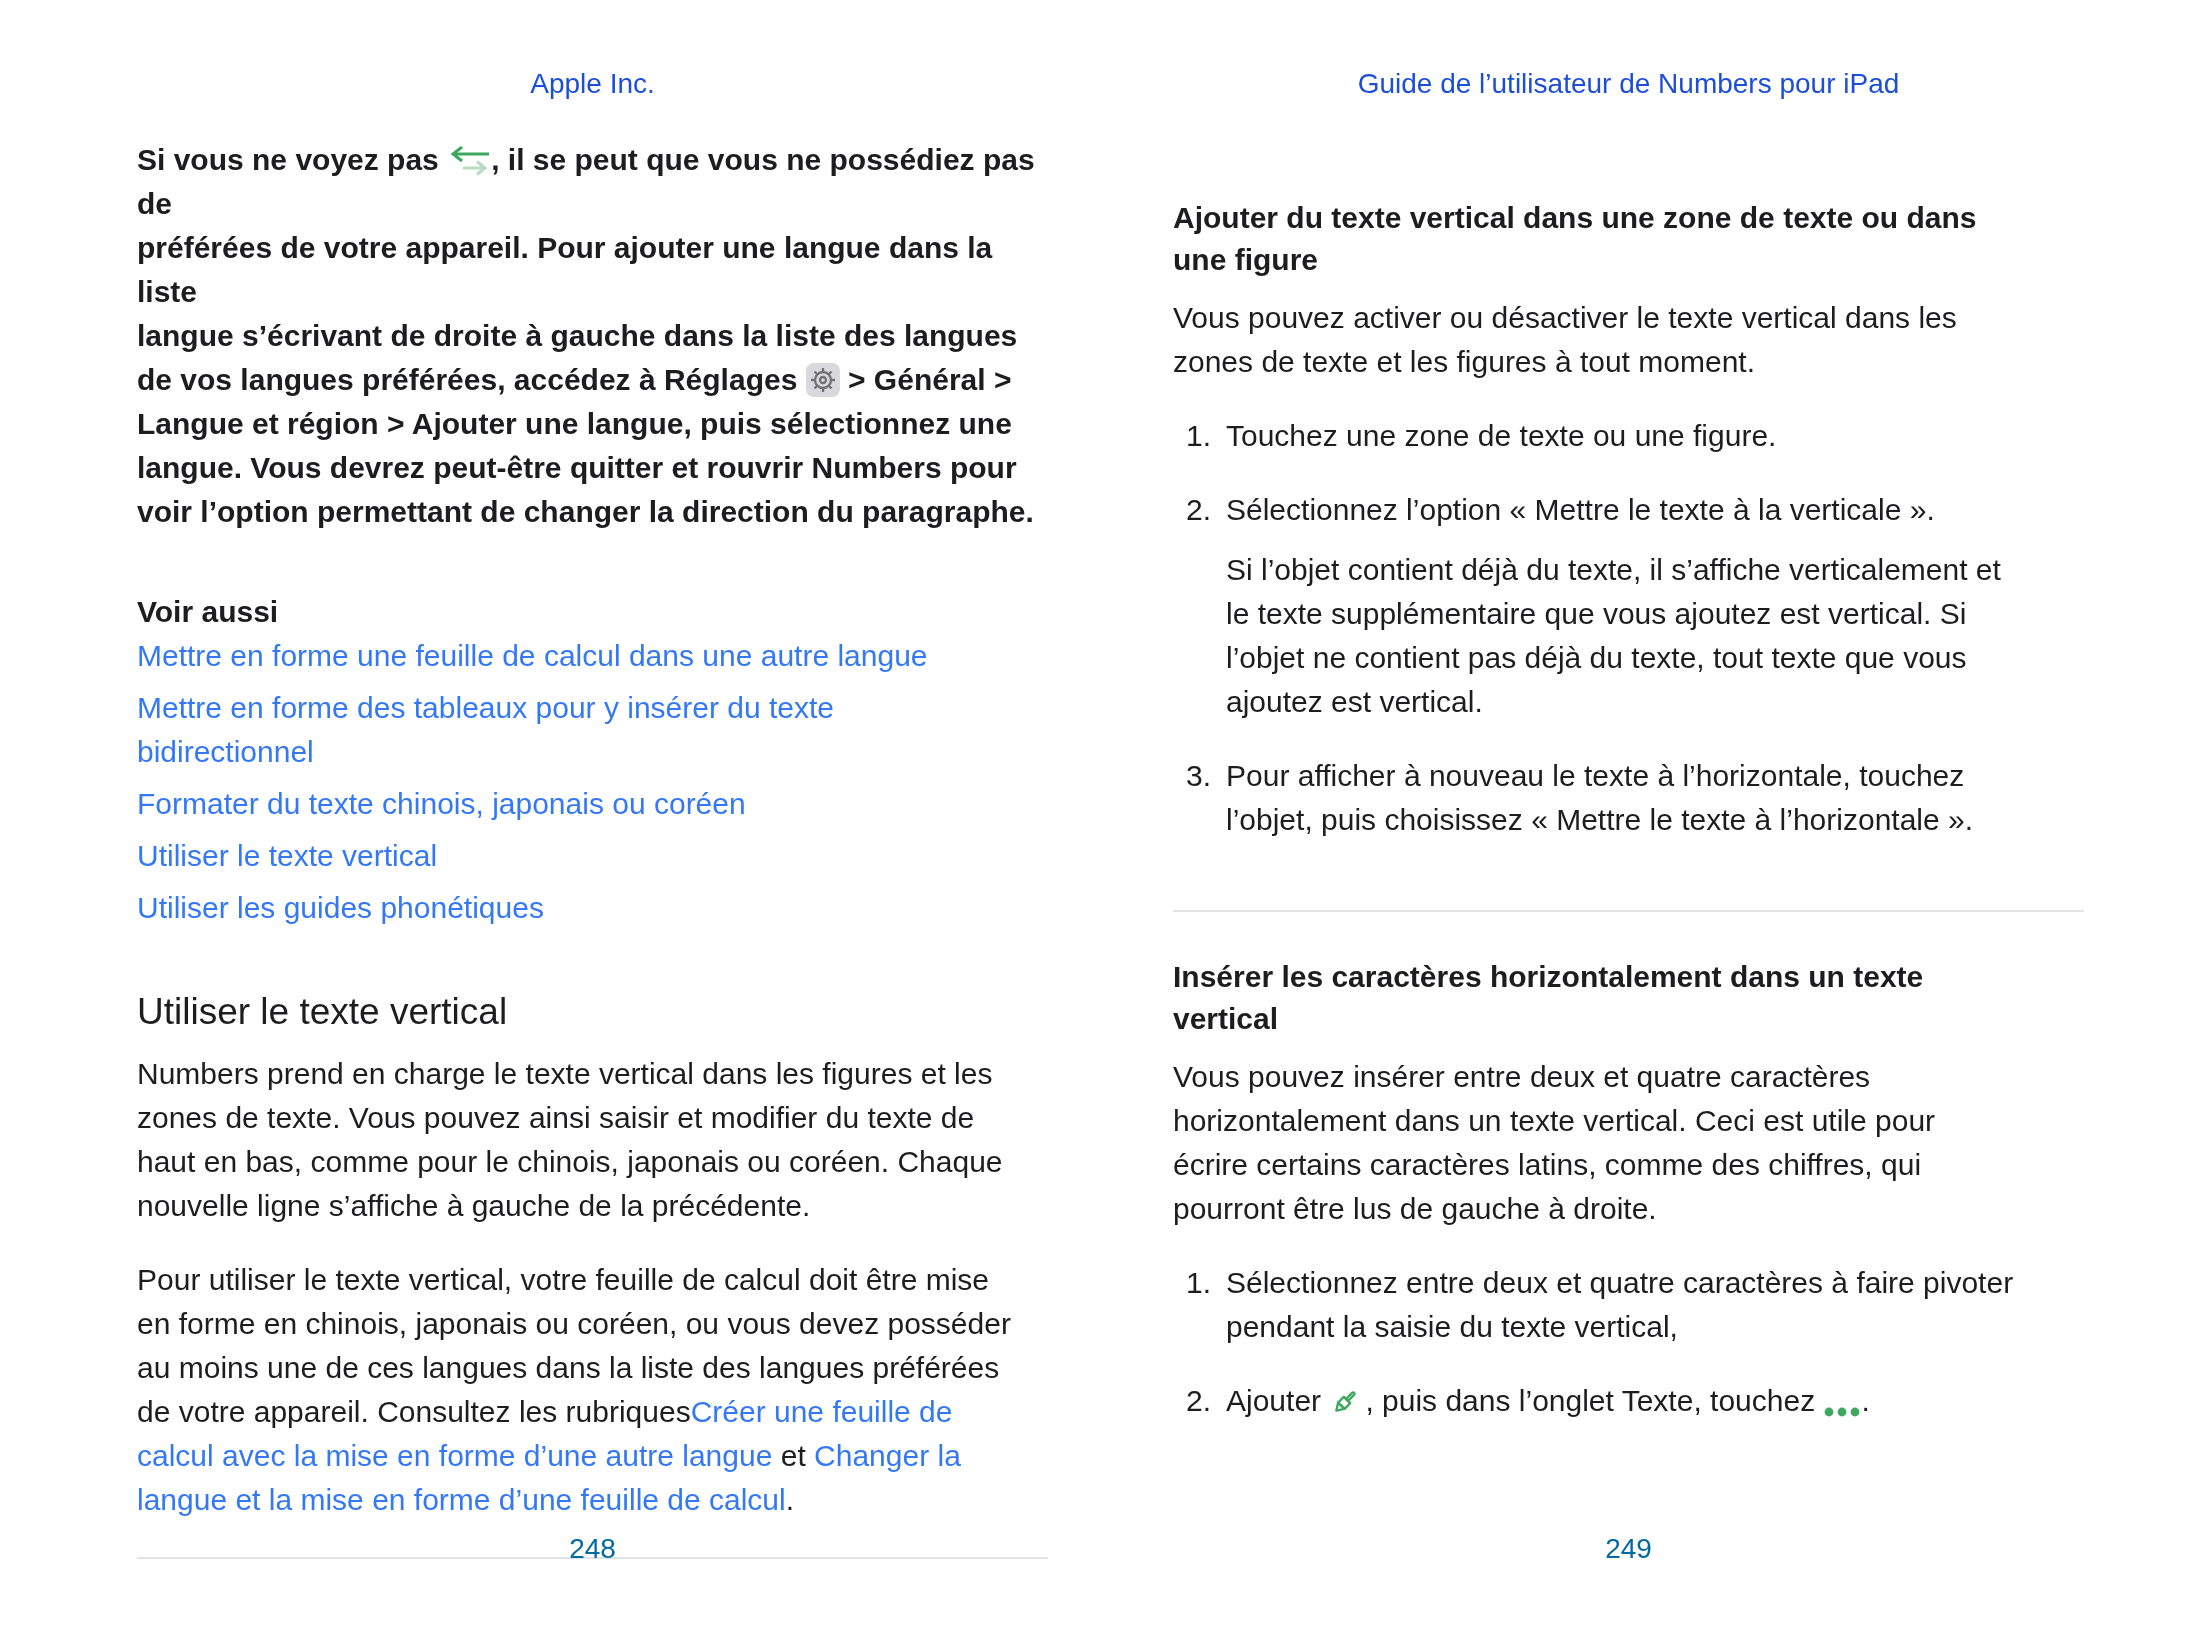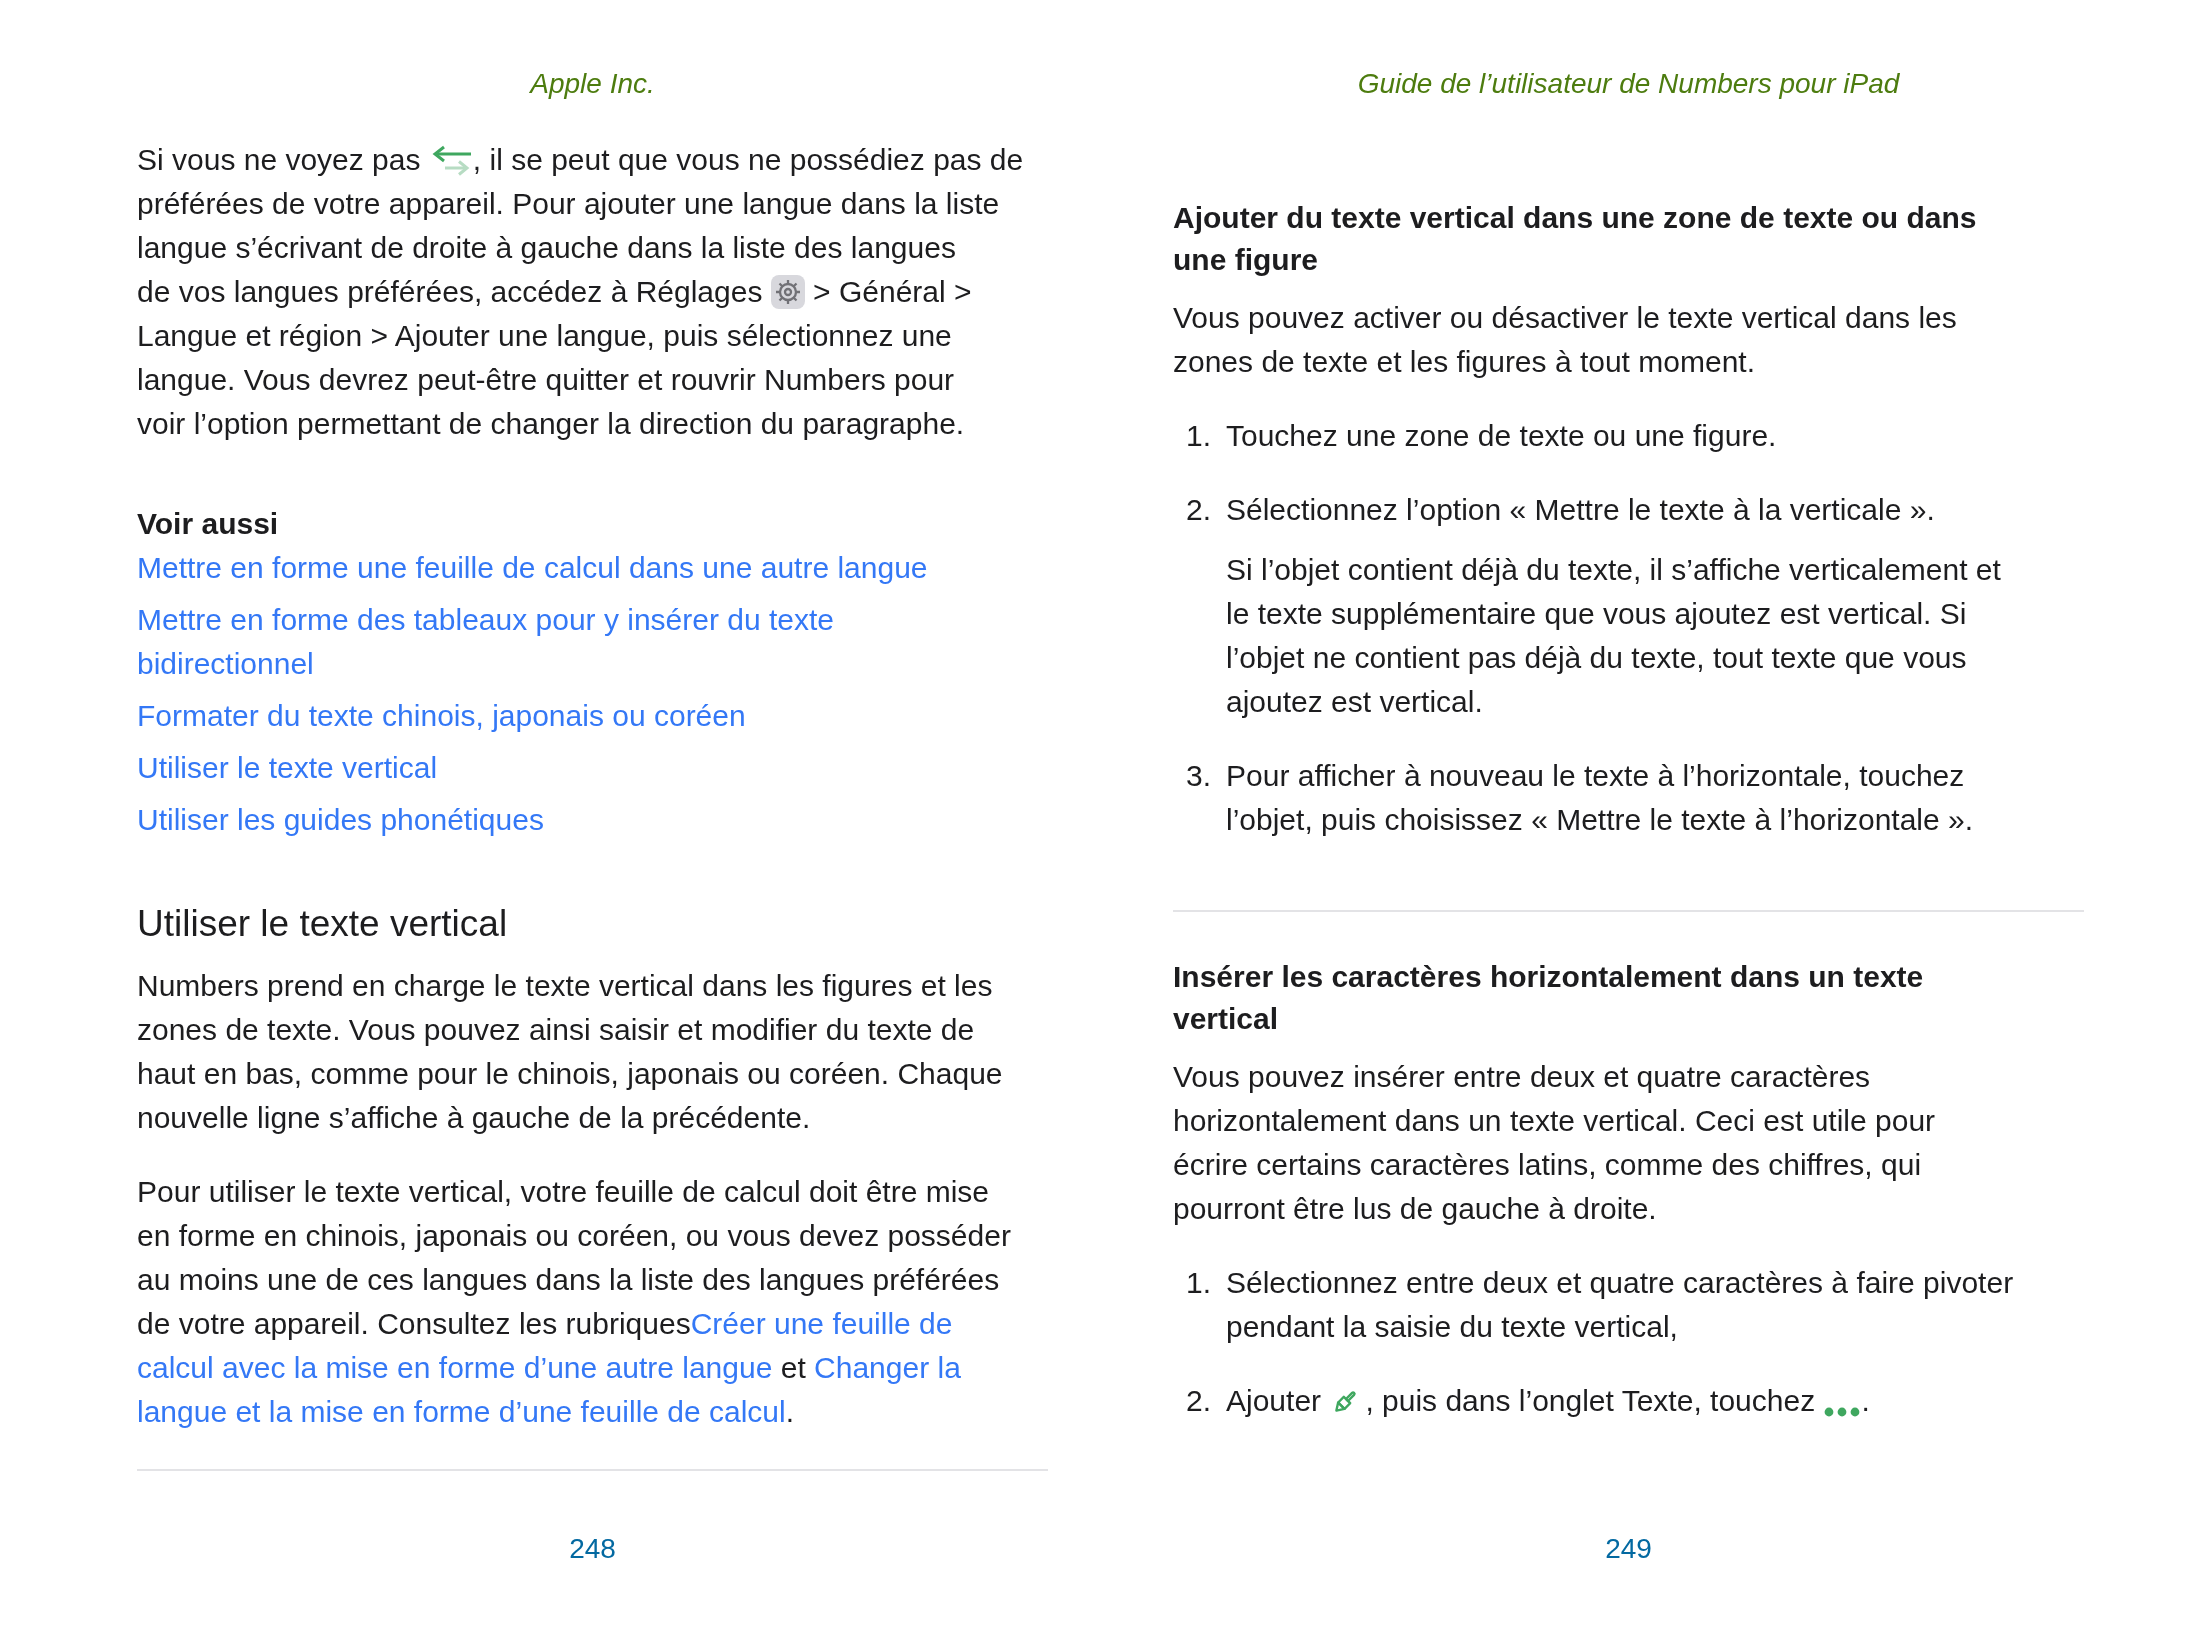--- a/index.html
+++ b/index.html
@@ -1,24 +1,24 @@
 <!DOCTYPE html>
 <html><head>
 <meta charset="utf-8">
 <style>
   html,body{margin:0;padding:0;background:#ffffff;}
   body{width:2202px;height:1651px;position:relative;overflow:hidden;
        font-family:"Liberation Sans","DejaVu Sans",sans-serif;color:#1d1d1f;}
   .page{position:absolute;top:0;width:911px;height:1651px;}
   #left-page{left:137px;}
   #right-page{left:1173px;}
-  .page-header{margin-top:67px;text-align:center;font-size:28px;line-height:34px;color:#4d7c0f;font-style:italic;}
+  .page-header{margin-top:67px;text-align:center;font-size:28px;line-height:34px;color:#1d4ed8;}
   .line{white-space:pre-wrap;line-height:44px;font-size:30px;}
   .para{margin:0;}
-  .p-intro{margin-top:37px;}
+  .p-intro{margin-top:37px;font-weight:bold;}
   .lbl-seealso{margin-top:56px;font-weight:700;font-size:30px;line-height:44px;}
   .link-item{margin-bottom:8px;cursor:pointer;}
   .link-item:last-child{margin-bottom:0;}
   .link-item .line,.inline-link{color:#3478f6;}
   .inline-link{cursor:pointer;}
   h2.sec{margin:59px 0 0 0;font-size:37px;line-height:46px;font-weight:500;color:#1d1d1f;}
   .p-vert{margin-top:17px;}
   .p-req{margin-top:30px;}
   hr{border:none;border-top:2px solid #e3e3e6;margin:0;width:100%;}
   .left-rule{margin-top:35px;}

